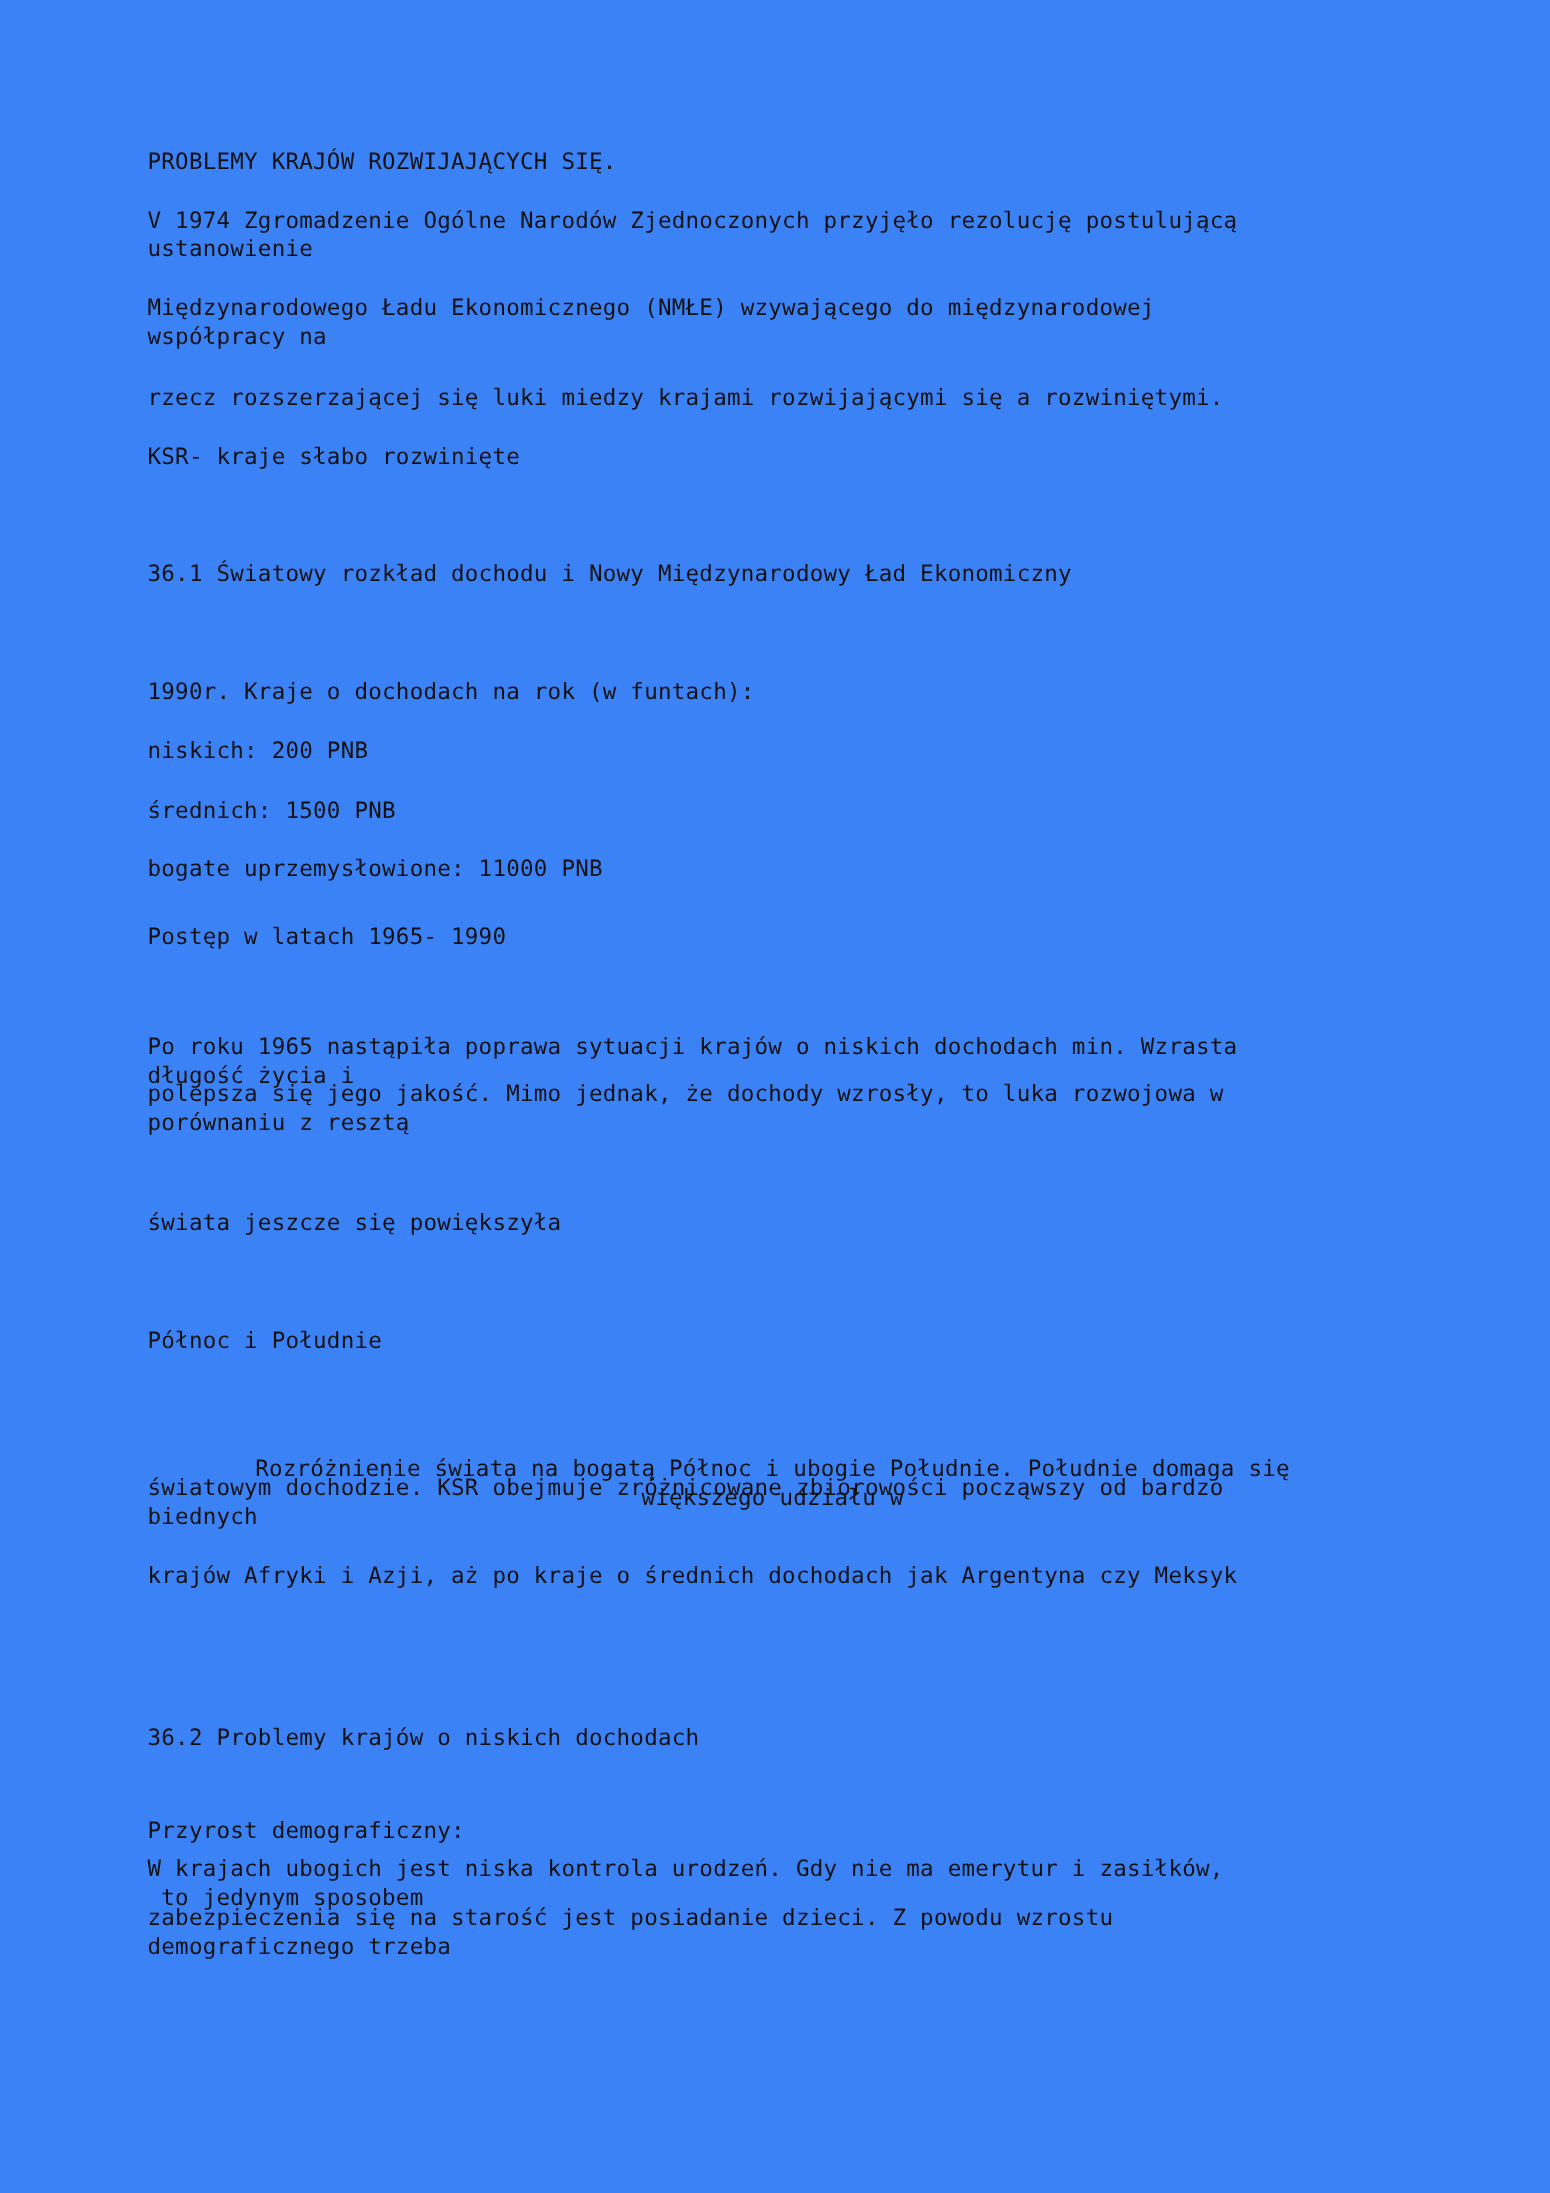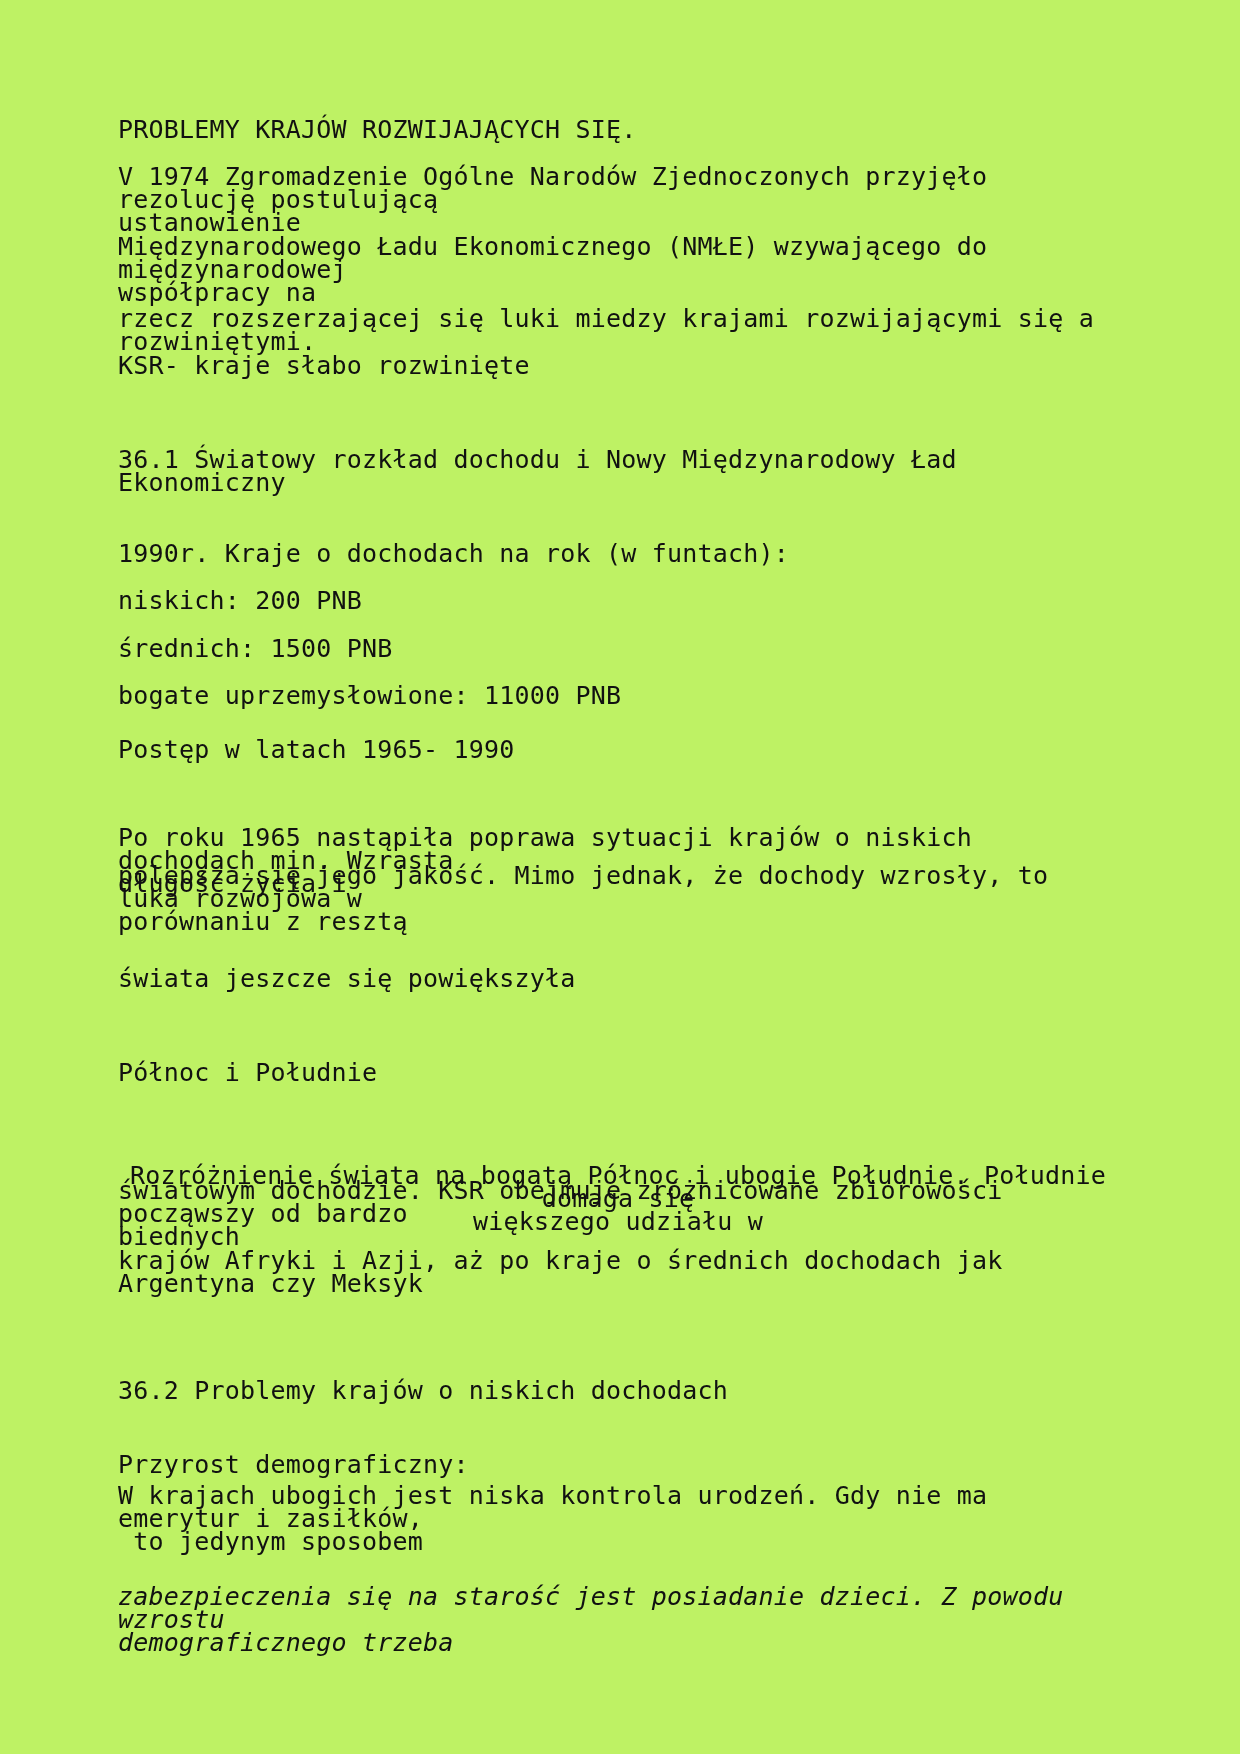--- a/index.html
+++ b/index.html
@@ -1,21 +1,21 @@
 <!DOCTYPE html>
 <html><head>
 <meta charset="utf-8">
 <style>
   html, body { margin: 0; padding: 0; background: #ffffff; }
   body { width: 1240px; height: 1754px; position: relative; overflow: hidden; }
   .page {
     position: absolute; left: 0; top: 0; width: 1240px; height: 1754px;
-    background: #bef264; color: #111111;
+    background: #3b82f6; color: #111111;
     font-family: "DejaVu Sans Mono", "Liberation Mono", monospace;
-    font-size: 25px; line-height: 23px;
+    font-size: 18px; line-height: 23px;
   }
   .line {
     position: absolute; left: 118px; width: 1000px;
     white-space: pre-wrap; letter-spacing: 0.2px;
   }
 </style>
 </head>
 <body>
 
 <div class="page">
@@ -41,16 +41,16 @@
       <div class="line" style="top: 1061px;">Północ i Południe</div>
       <div class="line" style="top: 1164px; text-align: center;">Rozróżnienie świata na bogatą Północ i ubogie Południe. Południe domaga się
 większego udziału w</div>
       <div class="line" style="top: 1179px;">światowym dochodzie. KSR obejmuje zróżnicowane zbiorowości począwszy od bardzo
 biednych</div>
       <div class="line" style="top: 1249px;">krajów Afryki i Azji, aż po kraje o średnich dochodach jak Argentyna czy Meksyk</div>
       <div class="line" style="top: 1379px;">36.2 Problemy krajów o niskich dochodach</div>
       <div class="line" style="top: 1437px; margin-top: 16px;">Przyrost demograficzny:</div>
       <div class="line" style="top: 1484px;">W krajach ubogich jest niska kontrola urodzeń. Gdy nie ma emerytur i zasiłków,
  to jedynym sposobem</div>
-      <div class="line" style="top: 1585px; font-style: italic;">zabezpieczenia się na starość jest posiadanie dzieci. Z powodu wzrostu
+      <div class="line" style="top: 1523px;">zabezpieczenia się na starość jest posiadanie dzieci. Z powodu wzrostu
 demograficznego trzeba</div>
     </div>
 </div>
 
 </body></html>

